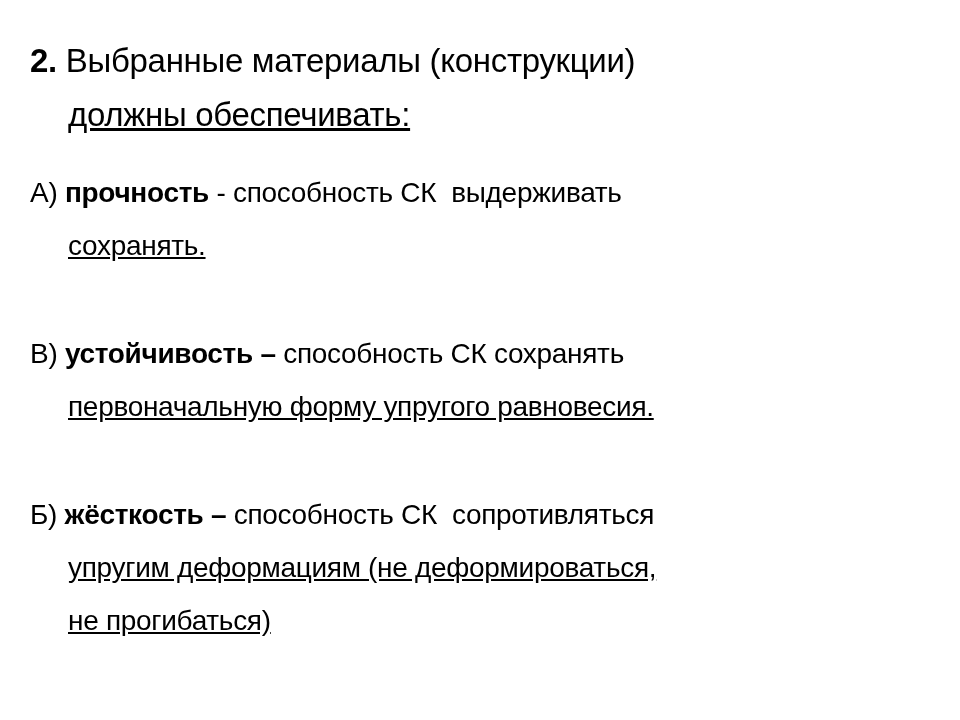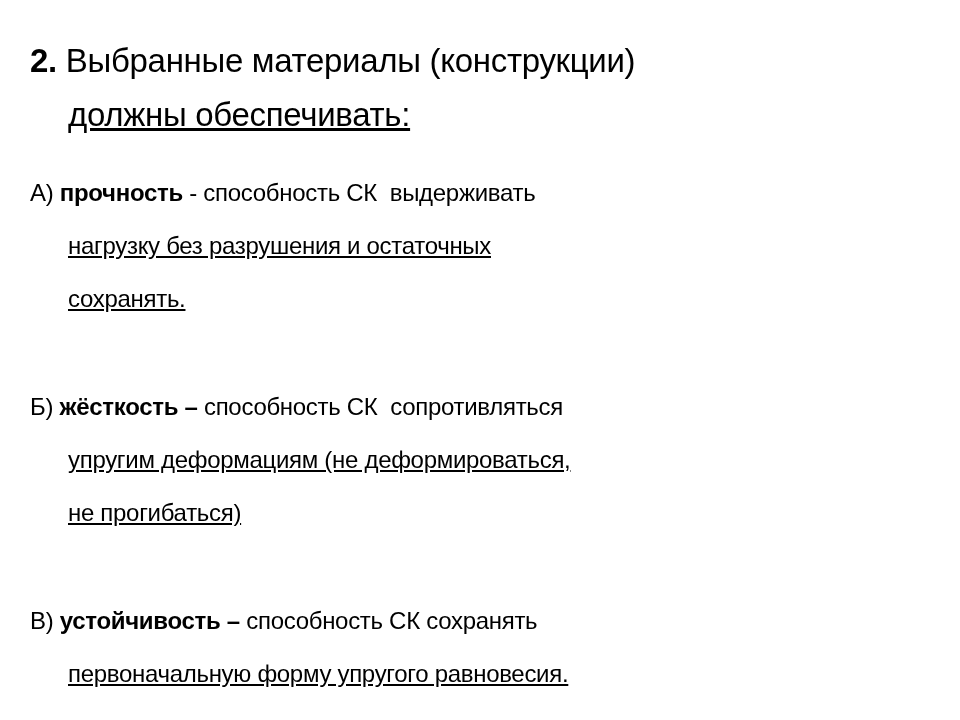--- a/index.html
+++ b/index.html
@@ -13,21 +13,21 @@
     height: 720px;
     box-sizing: border-box;
     padding: 34px 12px 0 30px;
     background: #ffffff;
     color: #000000;
     font-family: "Liberation Sans", "DejaVu Sans", sans-serif;
     overflow: hidden;
   }
   .para {
     margin: 0;
-    font-size: 24px;
+    font-size: 28px;
     line-height: 53px;
     letter-spacing: -0.3px;
   }
   .para .line {
     white-space: pre;          
   }
   .para .line + .line {
     padding-left: 38px;        
     text-decoration: underline;
   }
@@ -49,26 +49,25 @@
 <body>
 
 <div class="slide" style="background: rgb(255, 255, 255); color: rgb(0, 0, 0);">
   <div class="para title">
       <div class="line"><span class="run bold">2.</span><span class="run"> Выбранные материалы (конструкции)</span></div>
       <div class="line"><span class="run">должны обеспечивать:</span></div>
     </div>
   <div id="definition-list">
       <div class="para item">
         <div class="line"><span class="run">А) </span><span class="run bold">прочность</span><span class="run"> - способность СК  выдерживать</span></div>
-        <div class="line"><span class="run">нагрузку без разрушения и остаточных</span></div>
         <div class="line"><span class="run">сохранять.</span></div>
+      </div>
+      <div class="para item">
+        <div class="line"><span class="run">В) </span><span class="run bold">устойчивость –</span><span class="run"> способность СК сохранять</span></div>
+        <div class="line"><span class="run">первоначальную форму упругого равновесия.</span></div>
       </div>
       <div class="para item">
         <div class="line"><span class="run">Б) </span><span class="run bold">жёсткость –</span><span class="run"> способность СК  сопротивляться</span></div>
         <div class="line"><span class="run">упругим деформациям (не деформироваться,</span></div>
         <div class="line"><span class="run">не прогибаться)</span></div>
       </div>
-      <div class="para item">
-        <div class="line"><span class="run">В) </span><span class="run bold">устойчивость –</span><span class="run"> способность СК сохранять</span></div>
-        <div class="line"><span class="run">первоначальную форму упругого равновесия.</span></div>
-      </div>
     </div>
 </div>
 
 </body></html>

